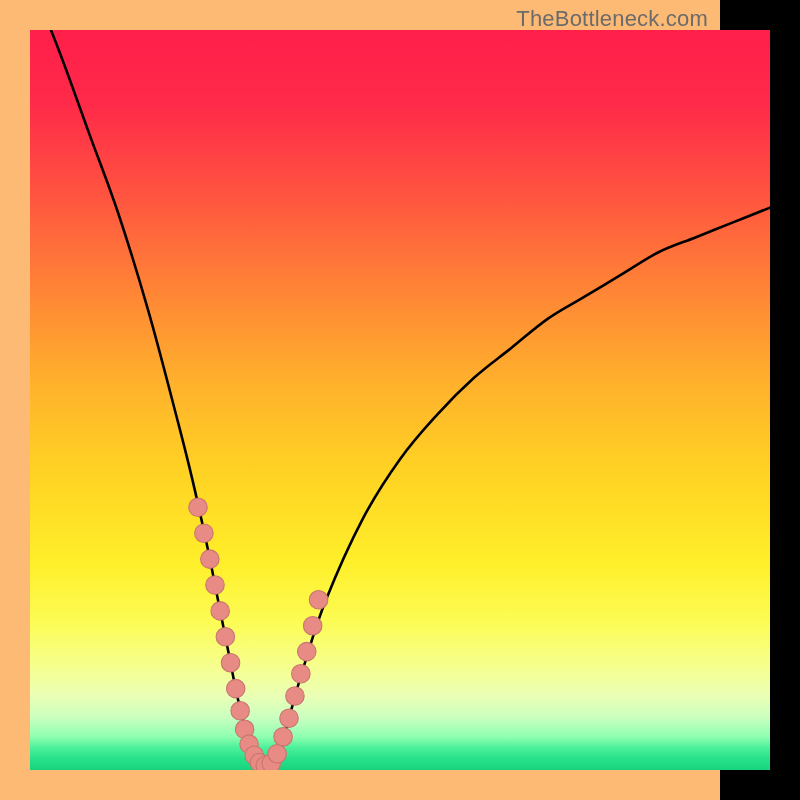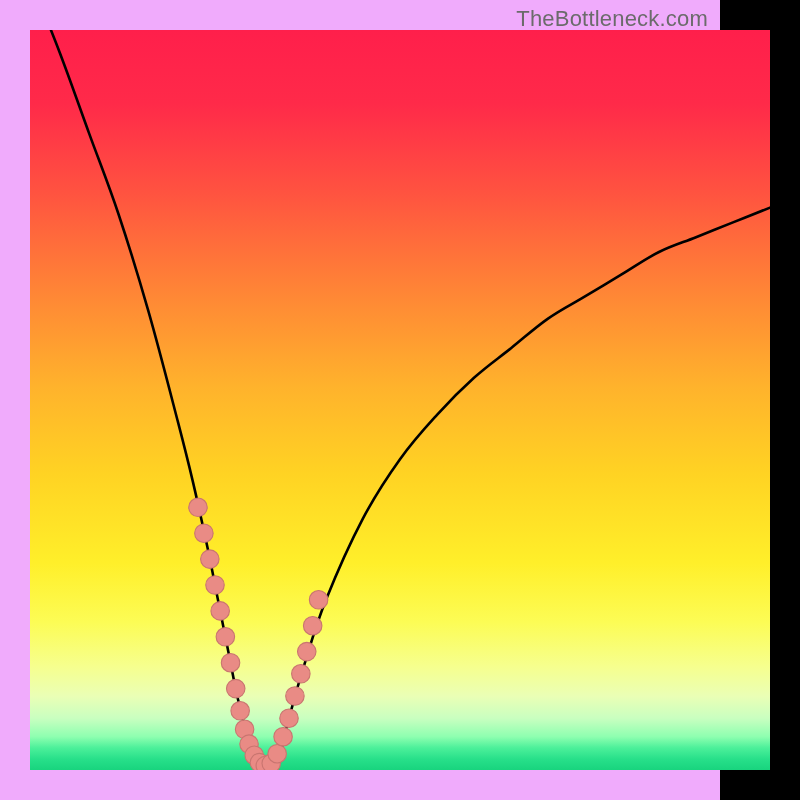--- a/index.html
+++ b/index.html
@@ -8,21 +8,21 @@
     width: 800px;
     height: 800px;
     overflow: hidden;
     background: #000;
     font-family: Arial, Helvetica, sans-serif;
   }
   .frame {
     position: relative;
     width: 720px;
     height: 800px;
-    background: #f0abfc;
+    background: #fdba74;
   }
   .plot {
     position: absolute;
     left: 30px;
     top: 30px;
     width: 740px;
     height: 740px;
     overflow: hidden;
   }
   .gradient {

